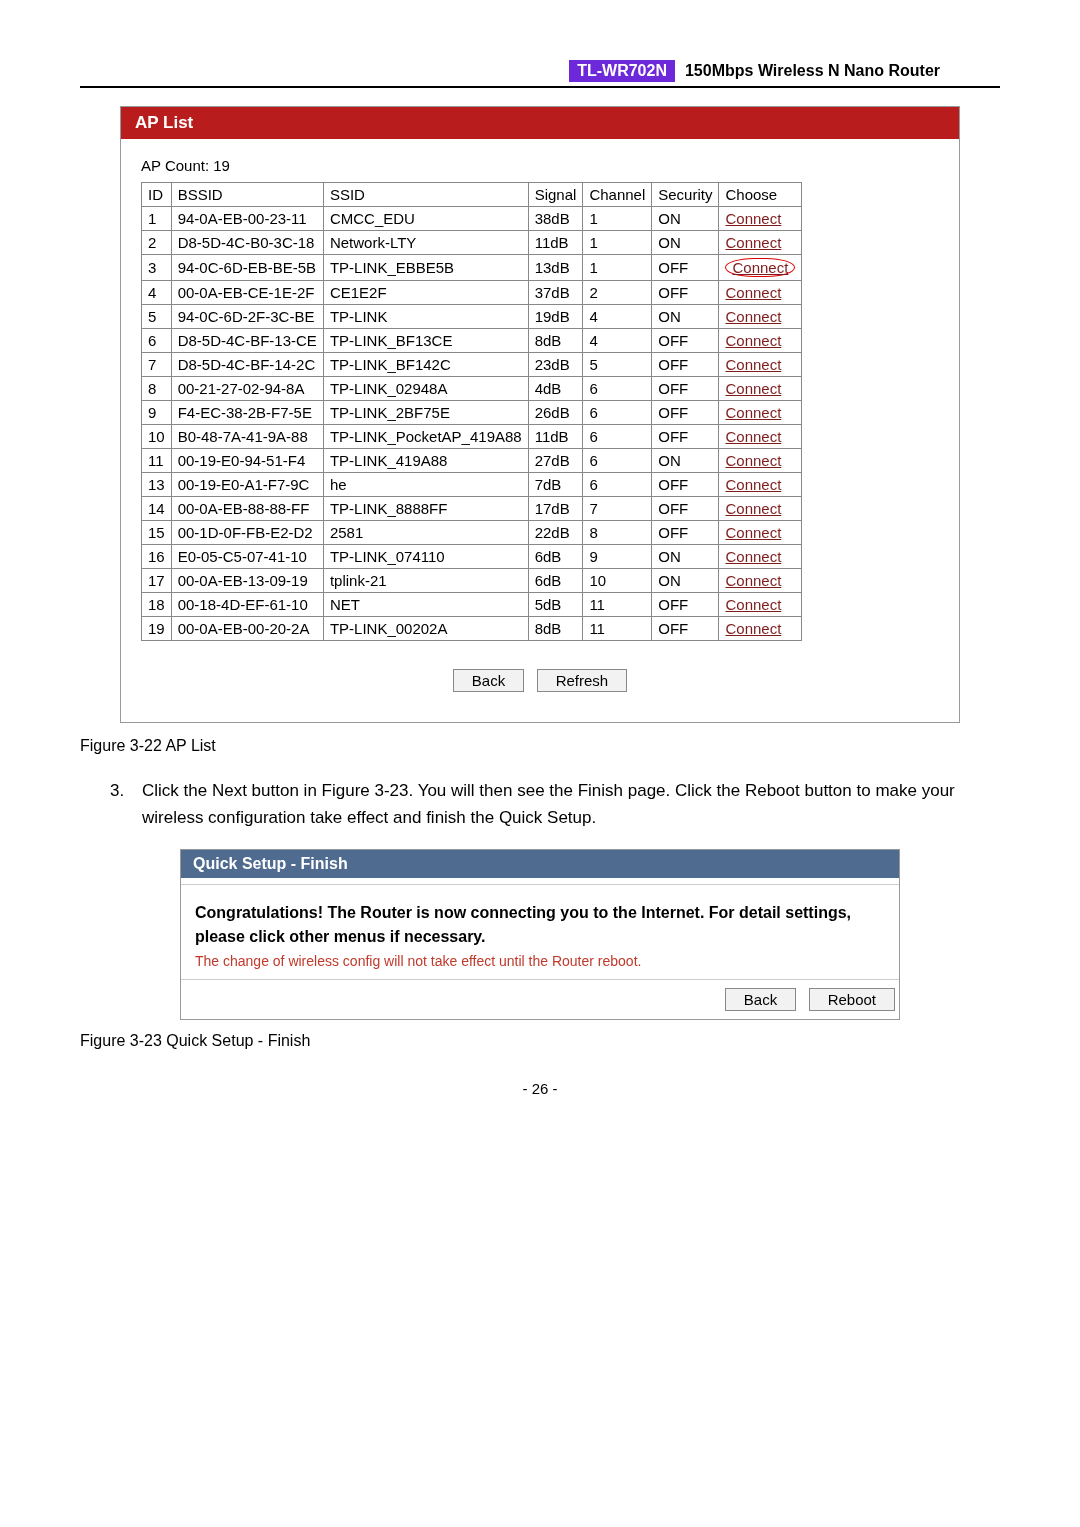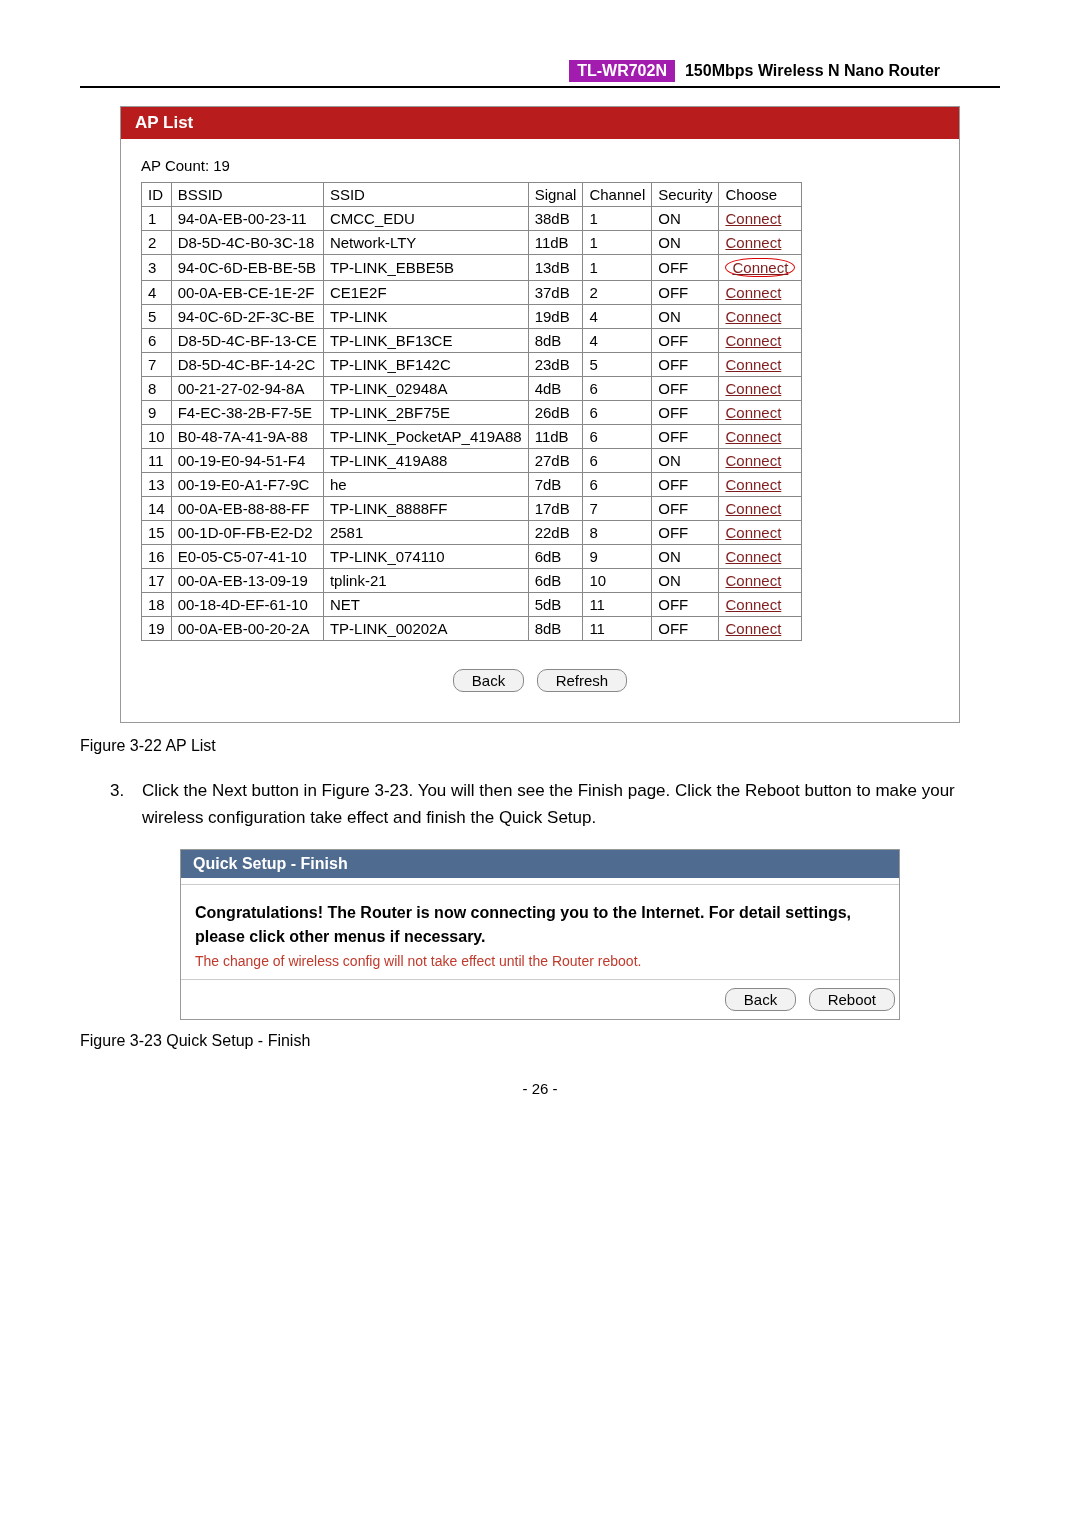--- a/index.html
+++ b/index.html
@@ -16,21 +16,21 @@
     text-align: left;
   }
   .header-content {
     display: flex;
     justify-content: flex-end;
     align-items: center;
     gap: 10px;
     padding-right: 60px;
   }
   .model-box {
-    background: #a21caf;
+    background: #6d28d9;
     color: #fff;
     font-weight: bold;
     padding: 2px 8px;
     font-size: 16px;
   }
   .header-title {
     font-weight: bold;
     font-size: 16px;
   }
   .panel {
@@ -72,21 +72,21 @@
     padding: 0 6px;
   }
   .button-row {
     text-align: center;
     margin-top: 28px;
   }
   .btn {
     display: inline-block;
     background: #f2f2f2;
     border: 1px solid #888;
-    border-radius: 10px;
+    border-radius: 0;
     padding: 2px 18px;
     font-size: 15px;
     margin: 0 4px;
     cursor: pointer;
   }
   .caption {
     text-align: left;
     font-size: 16px;
     margin: 10px 0 22px 0;
   }

